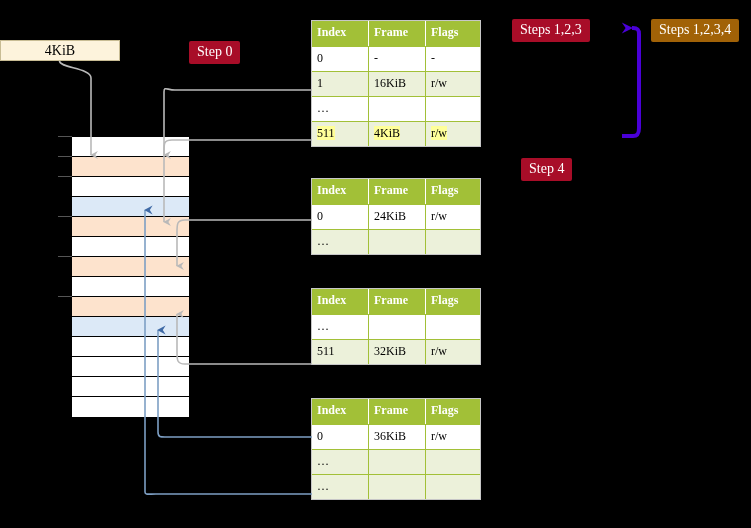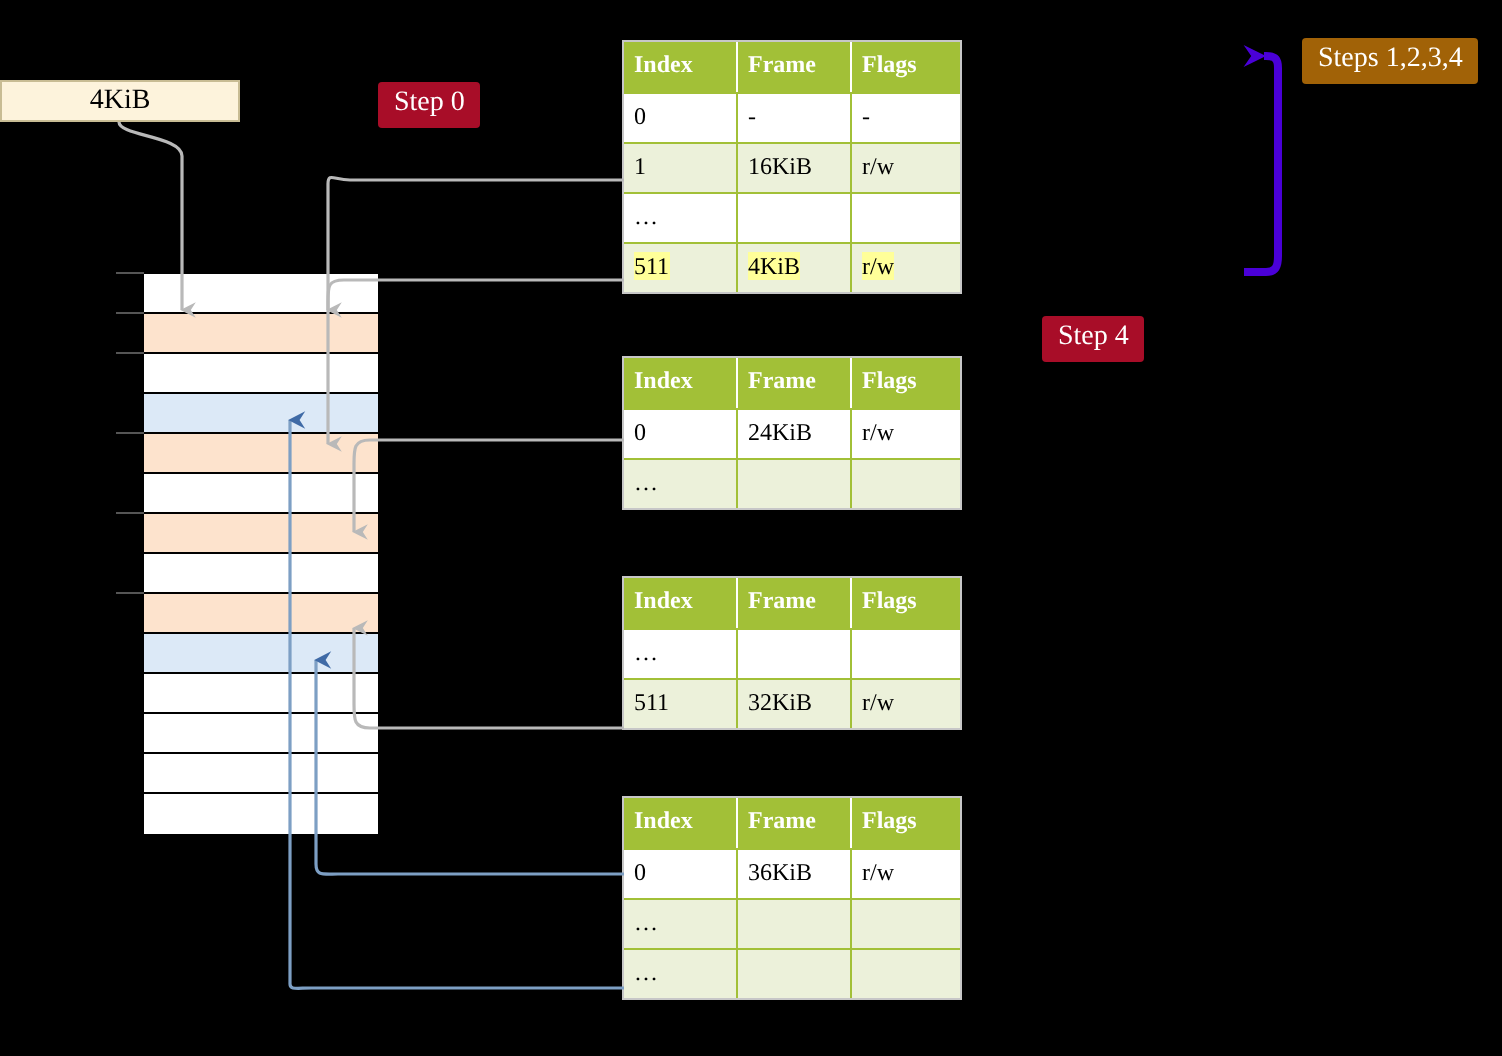--- a/index.html
+++ b/index.html
@@ -101,20 +101,21 @@
 </head>
 <body>
 
 <div class="stage">
 
   <div id="box-4kib">
     <span>4KiB</span>
   </div>
 
   <div id="badge-step0" class="badge red">Step 0</div>
+  <div id="badge-steps123" class="badge red">Steps 1,2,3</div>
   <div id="badge-steps1234" class="badge violet">Steps 1,2,3,4</div>
   <div id="badge-step4" class="badge red">Step 4</div>
 
   <div id="memory" style="height: 282px;">
       <div class="memrow" style="top: 0px;"></div>
       <div class="memrow orange" style="top: 20px;"></div>
       <div class="memrow" style="top: 40px;"></div>
       <div class="memrow blue" style="top: 60px;"></div>
       <div class="memrow orange" style="top: 80px;"></div>
       <div class="memrow" style="top: 100px;"></div>

